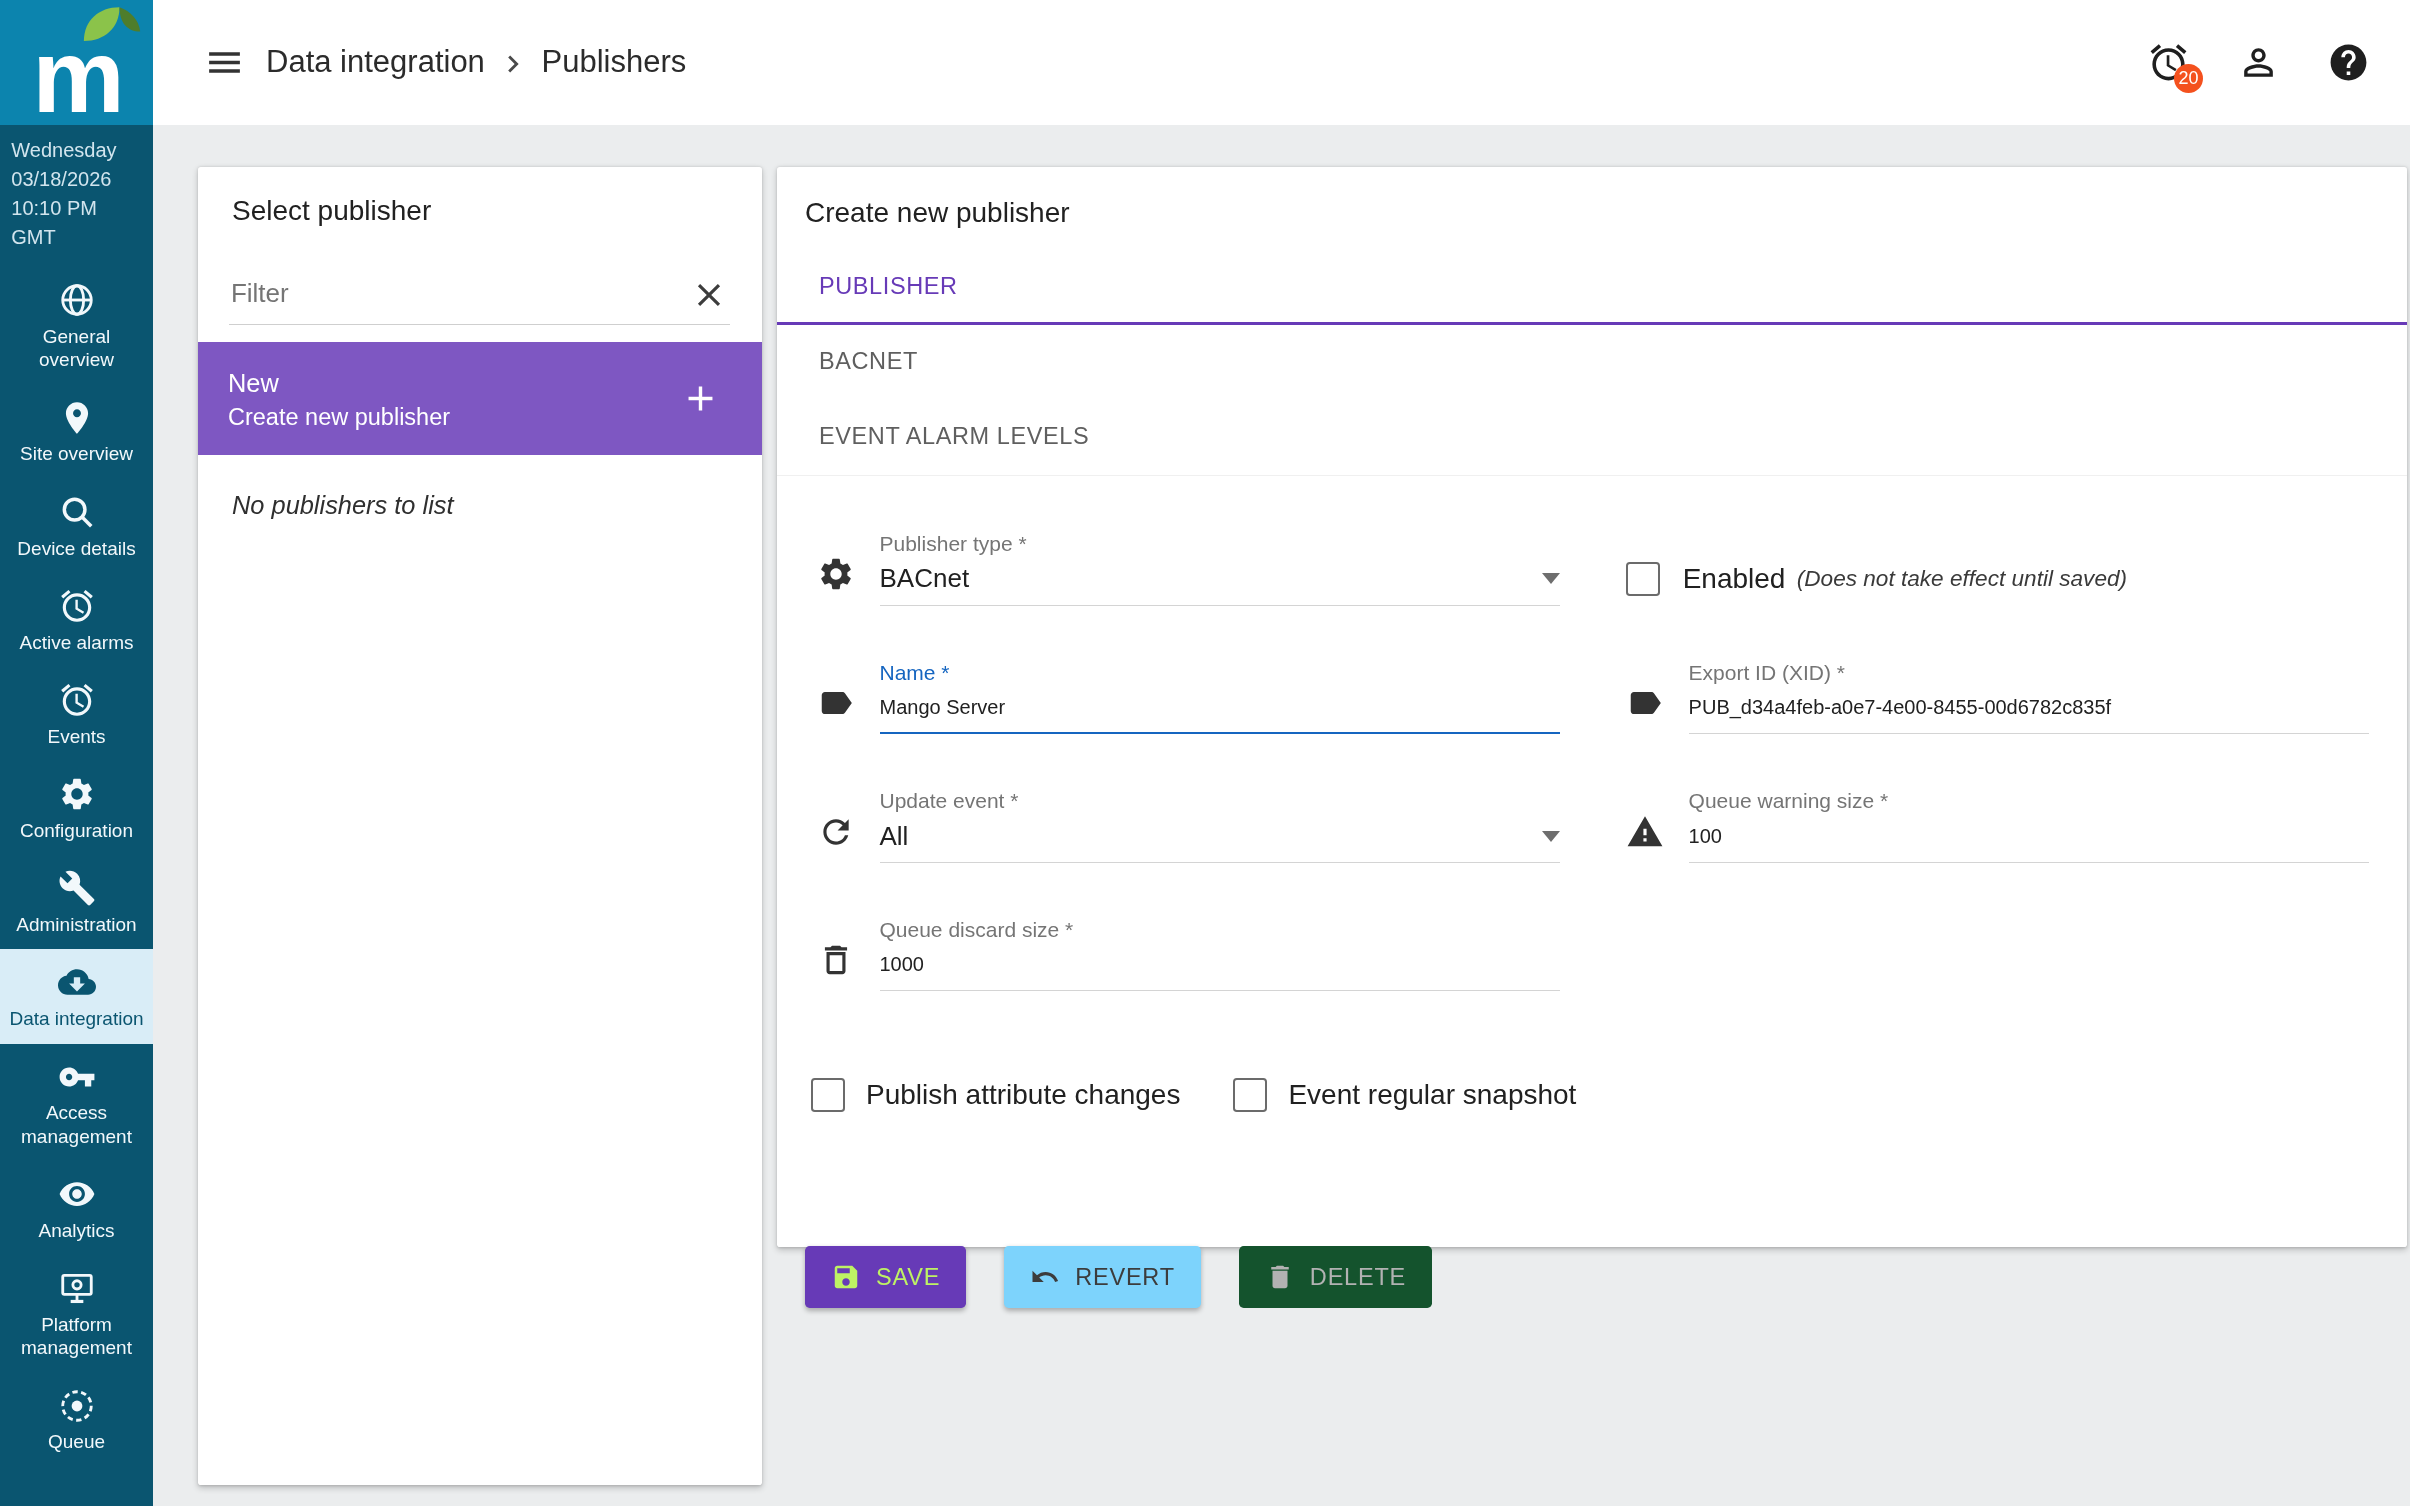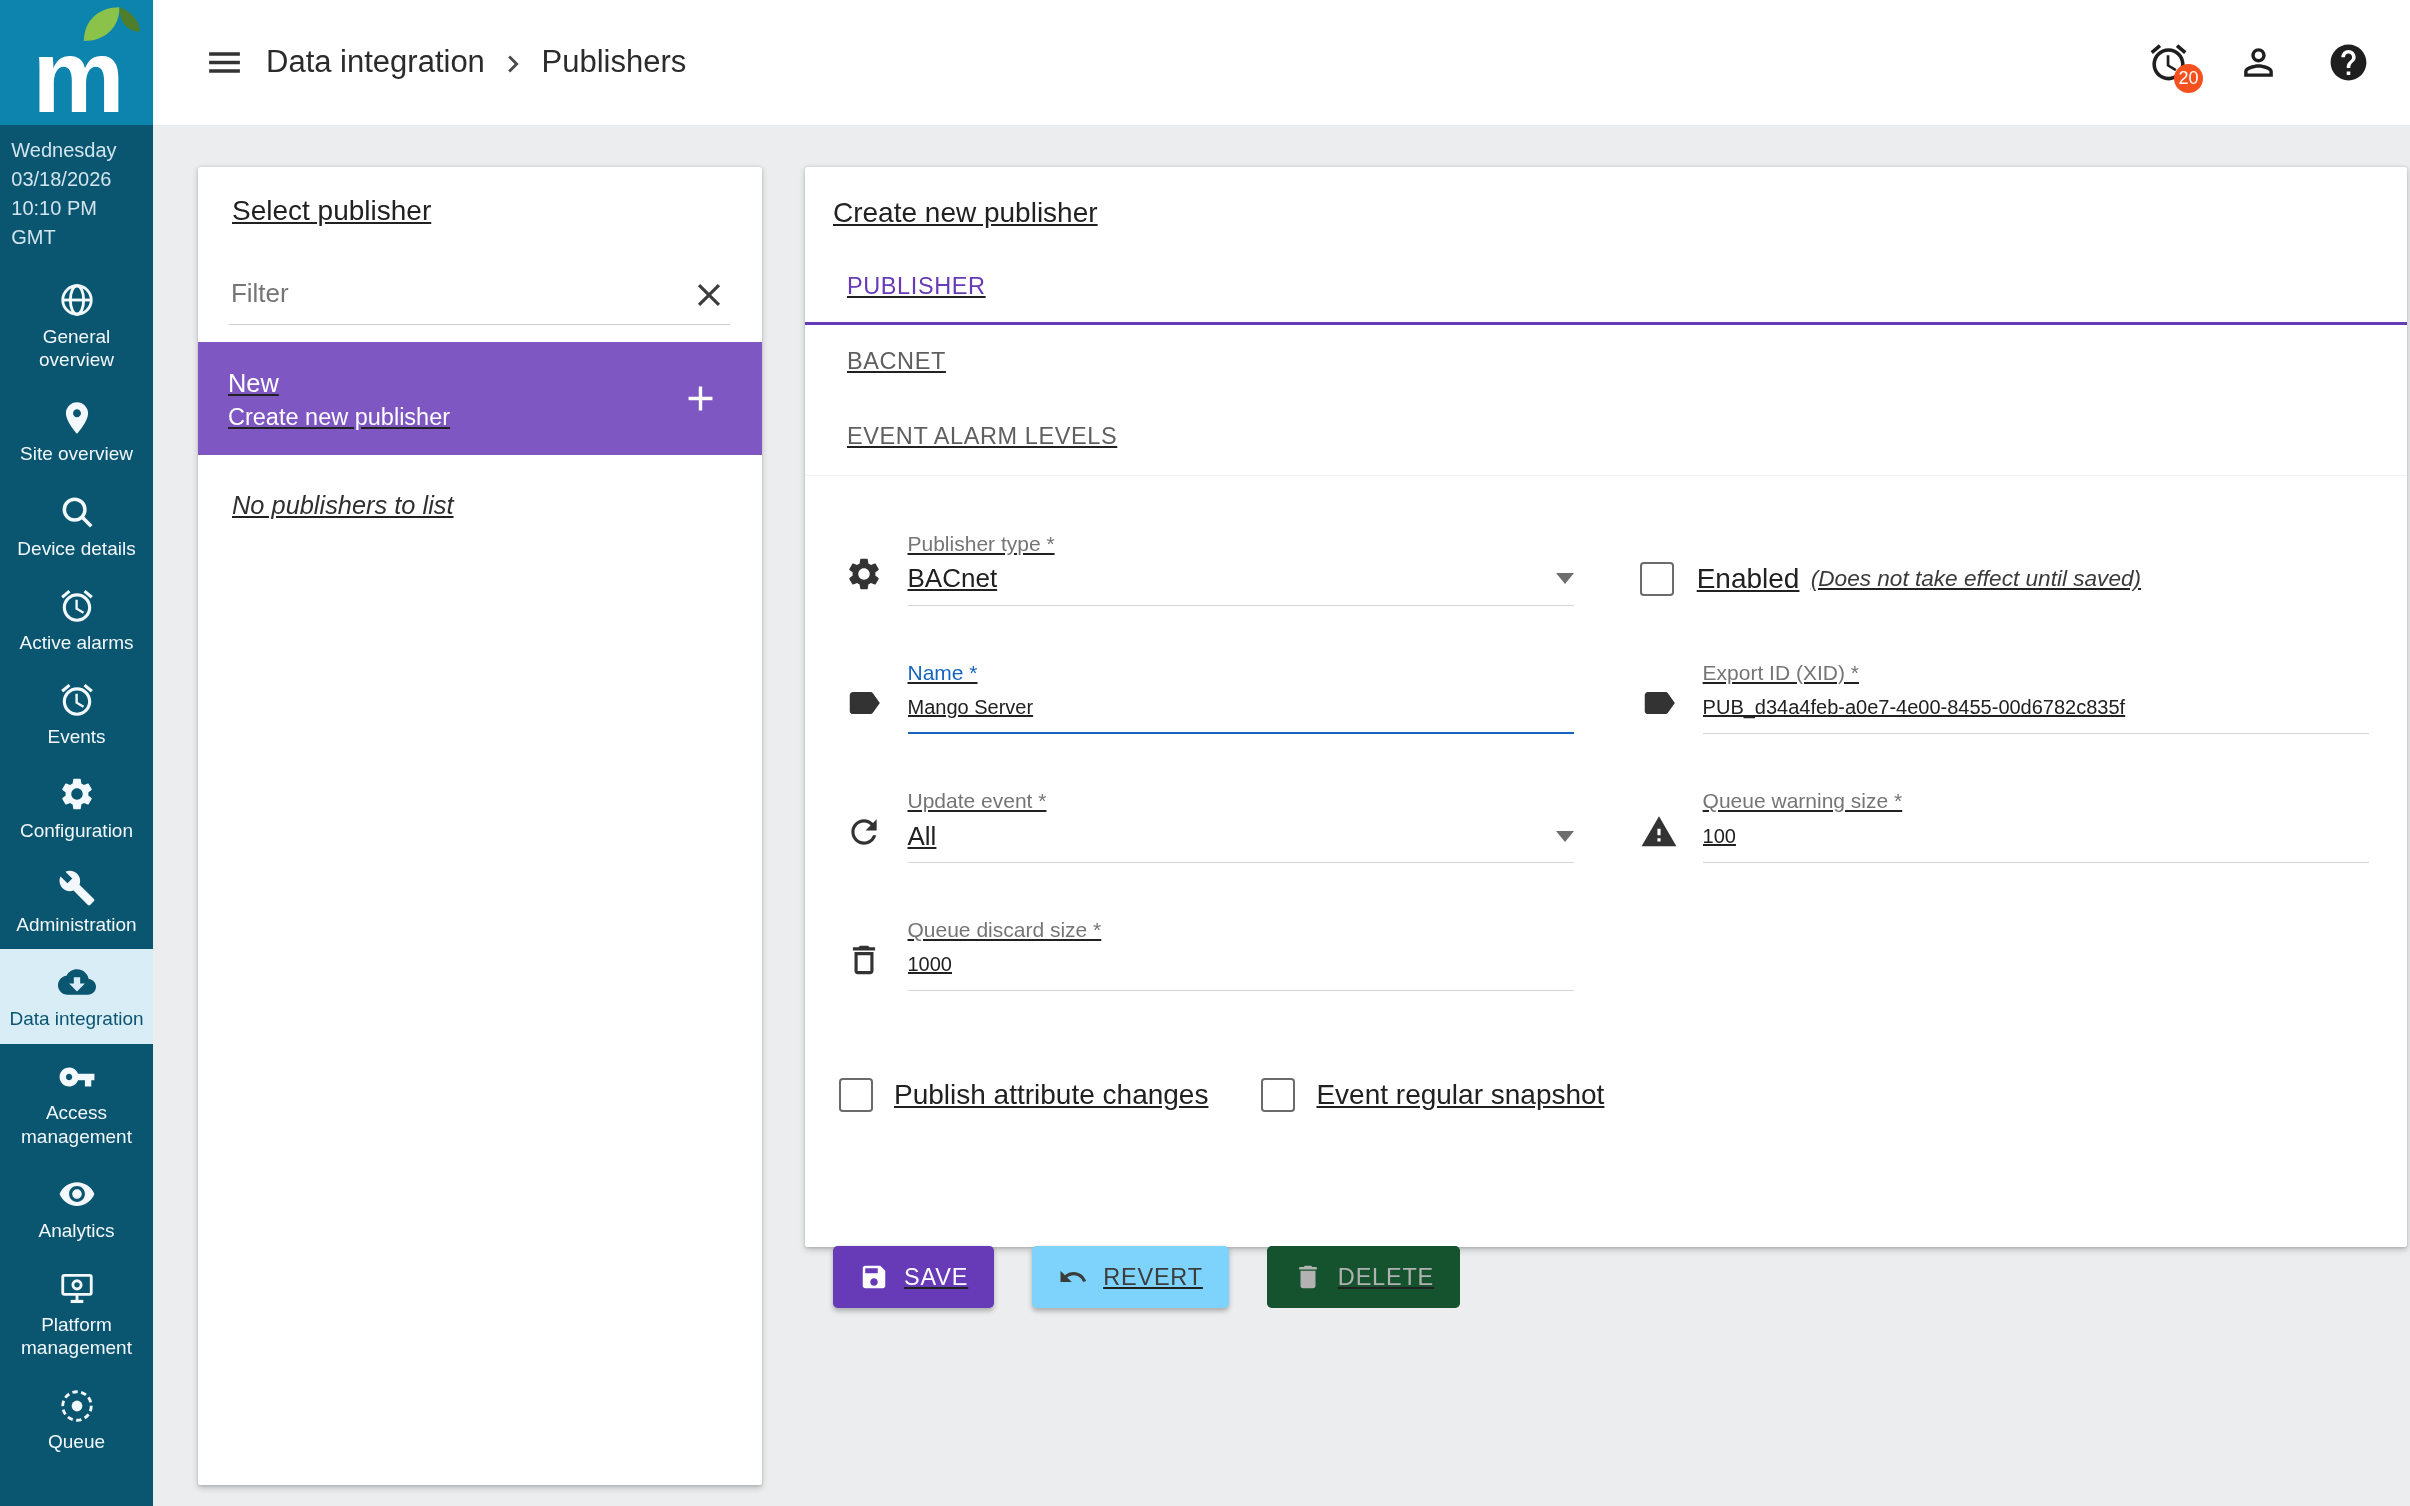--- a/index.html
+++ b/index.html
@@ -38,21 +38,21 @@
   .breadcrumb{display:flex;align-items:center;font-size:31px;color:#2b2b2b;}
   .crumb{cursor:pointer;}
   .crumb-sep{width:34px;height:34px;color:#4a4a4a;margin:3.8px 11.3px 0 11.3px;}
   .crumb-sep svg{width:34px;height:34px;}
   .topbar-actions{margin-left:auto;display:flex;align-items:center;gap:47px;}
   .top-icon{width:43px;height:43px;color:#1f1f1f;position:relative;cursor:pointer;}
   .top-icon svg{width:43px;height:43px;display:block;}
   .badge{position:absolute;right:-13px;top:22.6px;min-width:29px;height:29px;border-radius:15px;background:var(--badge);color:#fff;font-size:18px;display:flex;align-items:center;justify-content:center;padding:0 3.8px;}
 
   
-  .content{flex:1;display:flex;align-items:flex-start;gap:43px;padding:42px 3.8px 0 45px;background:var(--content-bg);min-height:0;text-decoration:underline;}
+  .content{flex:1;display:flex;align-items:flex-start;gap:15px;padding:42px 3.8px 0 45px;background:var(--content-bg);min-height:0;}
   .card{background:#fff;border-radius:2.8px;box-shadow:0 2.8px 6.6px rgba(0,0,0,0.2),0 0.9px 2.8px rgba(0,0,0,0.12);}
 
   
   .list-card{width:564px;flex:0 0 564px;height:1318px;display:flex;flex-direction:column;}
   .card-title{font-size:28px;font-weight:400;color:#212121;}
   .list-card .card-title{padding:28px 34px 0 34px;}
   .filter-row{margin:51px 32px 0 31px;position:relative;border-bottom:1.9px solid #cfcfcf;}
   .filter-input{width:100%;border:none;outline:none;font-size:26px;color:#424242;padding:0 49px 15px 1.9px;font-family:inherit;background:transparent;}
   .filter-input::placeholder{color:#757575;}
   .filter-clear{position:absolute;right:1.9px;top:-1.9px;width:38px;height:38px;color:#3c3c3c;cursor:pointer;}
@@ -89,21 +89,21 @@
   .enabled-label{font-size:28px;font-weight:500;color:#212121;margin-left:22.6px;}
   .enabled-note{font-size:22.6px;font-style:italic;color:#3a3a3a;margin-left:11.3px;}
 
   .checkbox-row{display:flex;align-items:center;gap:53px;padding:87px 38px 0 34px;}
   .cb-item{display:flex;align-items:center;cursor:pointer;}
   .cb-label{font-size:28px;font-weight:500;color:#212121;margin-left:21px;}
 
   .buttons-row{display:flex;align-items:center;gap:38px;padding:134px 38px 0 28px;}
   .btn{height:62px;border:none;border-radius:4.7px;font-family:inherit;font-size:23.5px;font-weight:500;letter-spacing:0.8px;display:inline-flex;align-items:center;gap:15px;padding:0 26px;cursor:pointer;box-shadow:0 2.8px 5.6px rgba(0,0,0,0.28);}
   .btn svg{width:30px;height:30px;}
-  .btn-save{background:var(--accent);color:#ffffff;}
+  .btn-save{background:var(--accent);color:#bef264;}
   .btn-revert{background:#7dd3fc;color:#3c3c3c;}
   .btn-delete{background:#14532d;color:#b2b2b2;box-shadow:none;cursor:default;}
 </style>
 </head>
 <body>
 
 <div class="app">
 
   <aside class="sidebar">
     <div class="logo">

